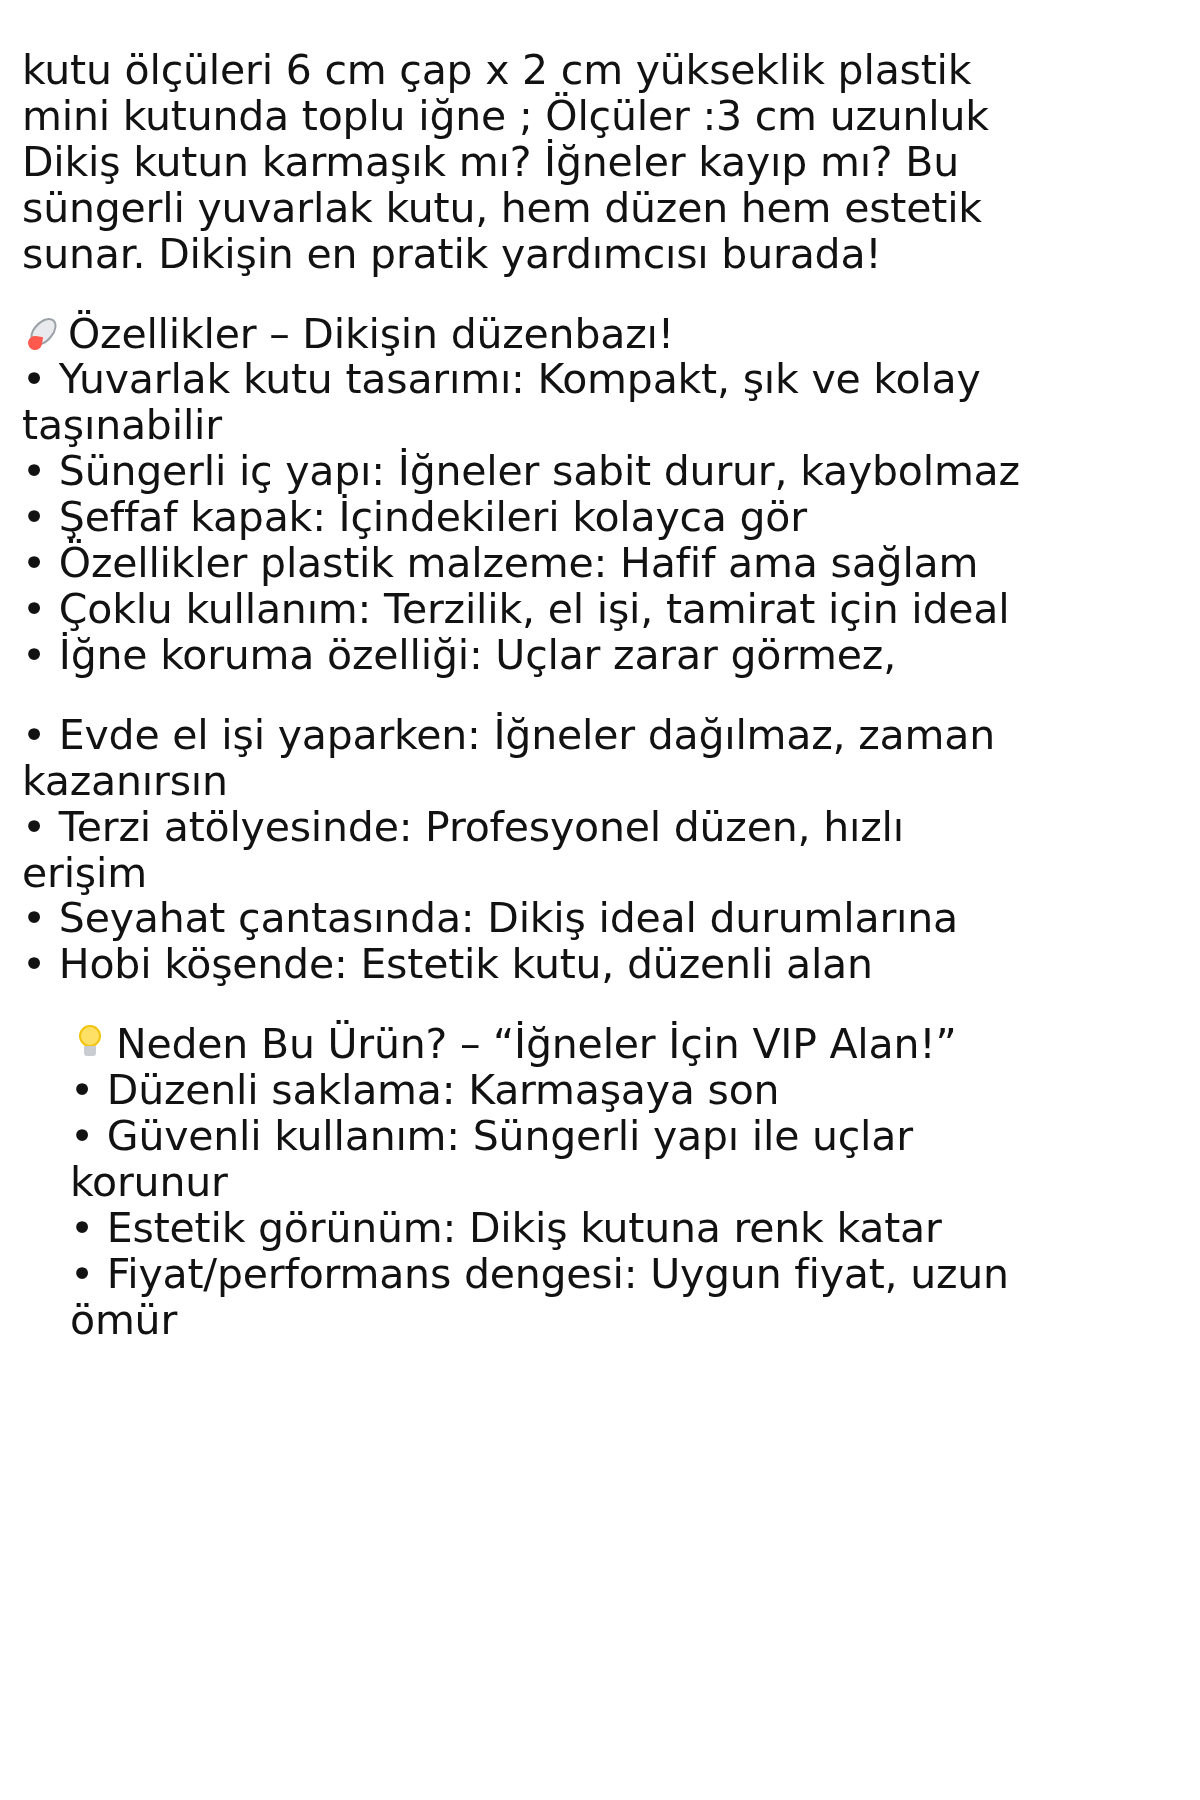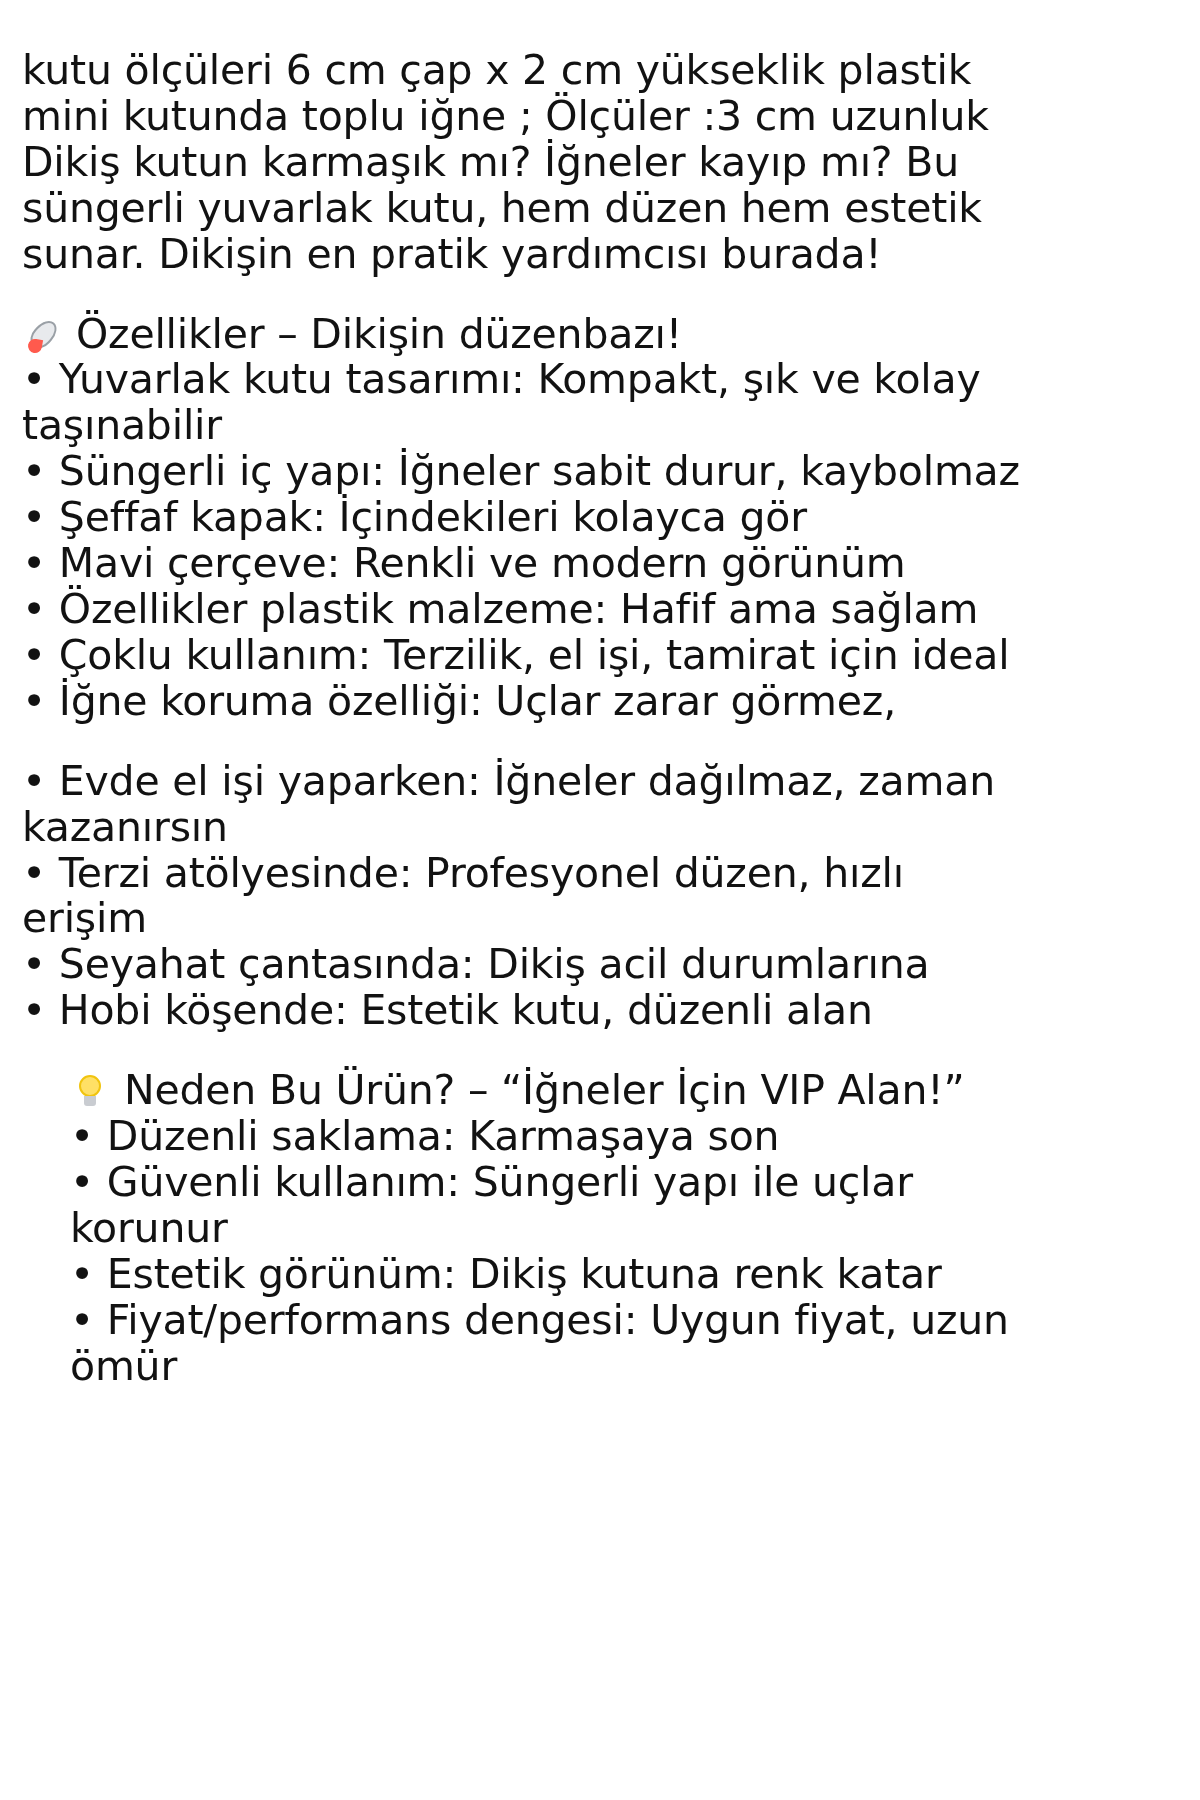--- a/index.html
+++ b/index.html
@@ -31,22 +31,22 @@
   .line {
     font-size: 41px;
     line-height: 1.12;
     letter-spacing: -0.2px;
     color: #121212;
     white-space: pre-wrap;
     word-wrap: break-word;
   }
   .heading-line {
     display: flex;
-    align-items: flex-end;
-    gap: 12px;
+    align-items: flex-start;
+    gap: 4px;
   }
   .heading-line .heading-text {
     font-size: 41px;
     line-height: 1.12;
     letter-spacing: -0.2px;
     color: #121212;
   }
   
   .glyph {
     position: relative;
@@ -128,32 +128,31 @@
 
   <div class="block">
     <div class="heading-line">
       <span class="glyph glyph-rocket"></span>
       <span class="heading-text">Özellikler – Dikişin düzenbazı!</span>
     </div>
     <div class="line">• Yuvarlak kutu tasarımı: Kompakt, şık ve kolay</div>
     <div class="line">taşınabilir</div>
     <div class="line">• Süngerli iç yapı: İğneler sabit durur, kaybolmaz</div>
     <div class="line">• Şeffaf kapak: İçindekileri kolayca gör</div>
-    <div class="line">• Mavi çerçeve: Renkli ve modern görünüm</div>
     <div class="line">• Özellikler plastik malzeme: Hafif ama sağlam</div>
     <div class="line">• Çoklu kullanım: Terzilik, el işi, tamirat için ideal</div>
     <div class="line">• İğne koruma özelliği: Uçlar zarar görmez,</div>
   </div>
 
   <div class="block">
     <div class="line">• Evde el işi yaparken: İğneler dağılmaz, zaman</div>
     <div class="line">kazanırsın</div>
     <div class="line">• Terzi atölyesinde: Profesyonel düzen, hızlı</div>
     <div class="line">erişim</div>
-    <div class="line">• Seyahat çantasında: Dikiş acil durumlarına</div>
+    <div class="line">• Seyahat çantasında: Dikiş ideal durumlarına</div>
     <div class="line">• Hobi köşende: Estetik kutu, düzenli alan</div>
   </div>
 
   <div class="block">
     <div class="heading-line">
       <span class="glyph glyph-bulb"></span>
       <span class="heading-text">Neden Bu Ürün? – “İğneler İçin VIP Alan!”</span>
     </div>
     <div class="line">• Düzenli saklama: Karmaşaya son</div>
     <div class="line">• Güvenli kullanım: Süngerli yapı ile uçlar</div>

